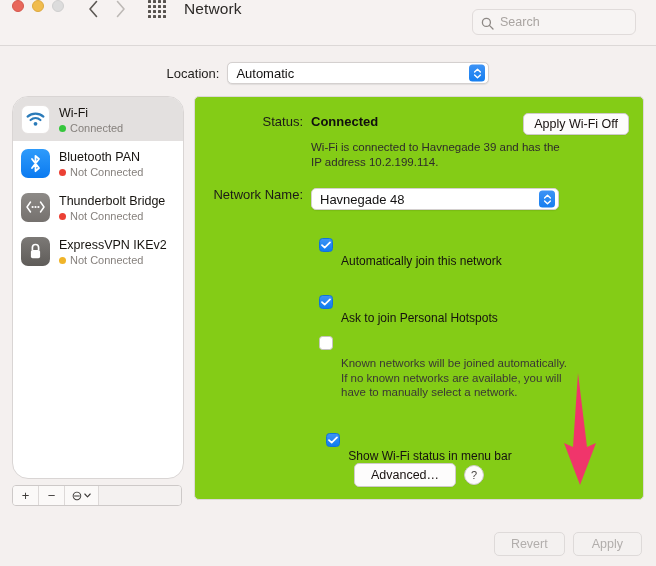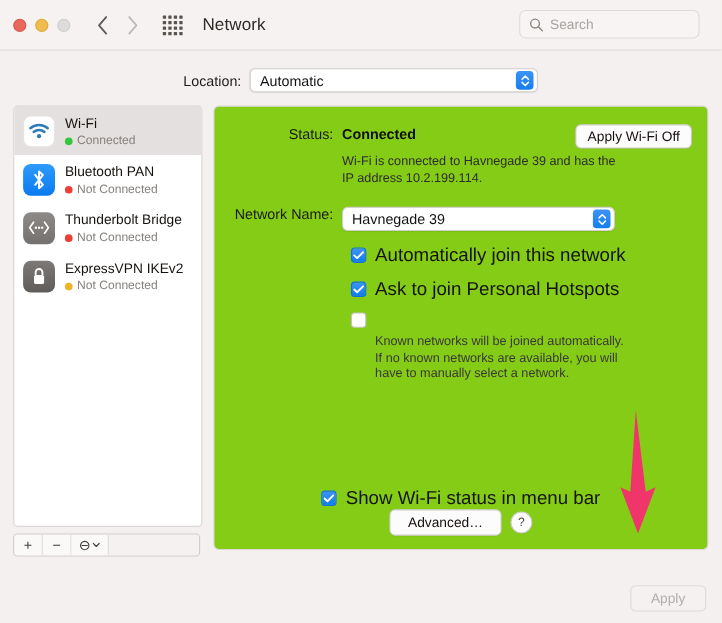--- a/index.html
+++ b/index.html
@@ -10,21 +10,21 @@
     overflow: hidden;
     -webkit-font-smoothing: antialiased;
   }
   .window { position: relative; width: 656px; height: 566px; background: #f4f0ef; }
 
   
   .titlebar {
     position: relative; height: 46px; width: 100%;
     background: #f6f2f1;
     border-bottom: 1px solid #dcd8d7;
-    display: flex; align-items: center;
+    display: flex; align-items: flex-start;
   }
   .traffic { display: flex; gap: 8px; margin-left: 12px; }
   .light { width: 12px; height: 12px; border-radius: 50%; }
   .light.red    { background: #e8685c; border: 0.5px solid #d5574d; }
   .light.yellow { background: #f0bc4e; border: 0.5px solid #dda93f; }
   .light.gray   { background: #dcdcdc; border: 0.5px solid #cfcfcf; }
 
   .navchevs { display: flex; align-items: center; gap: 16px; margin-left: 24px; }
   .chev { width: 11px; height: 18px; }
   .chev svg { display: block; }
@@ -67,21 +67,21 @@
     gap: 1px;
   }
   .stepper svg { display: block; }
 
   
   .body { display: flex; padding: 12px 12px 0 12px; gap: 10px; }
 
   
   .sidebar-wrap { width: 172px; display: flex; flex-direction: column; }
   .sidebar {
-    background: #ffffff; border: 1px solid #d9d5d4; border-radius: 4px;
+    background: #ffffff; border: 1px solid #d9d5d4; border-radius: 16px;
     height: 383px; overflow: hidden;
   }
   .sb-item {
     display: flex; align-items: center; gap: 9px;
     padding: 7px 8px; height: 44px;
   }
   .sb-item.selected { background: #e3e0df; }
   .sb-icon { width: 29px; height: 29px; border-radius: 7px; flex: none;
     display: flex; align-items: center; justify-content: center; }
   .sb-icon.wifi { background: #ffffff; border: 1px solid #e6e2e1; }
@@ -132,21 +132,21 @@
   .popup.network { width: 248px; margin-top: 2px; }
 
   .checks { margin-left: 110px; margin-top: 12px; }
   .chkrow { display: flex; align-items: center; gap: 8px; margin-bottom: 11px; }
   .chk {
     width: 14px; height: 14px; border-radius: 3.5px; flex: none;
     display: flex; align-items: center; justify-content: center;
   }
   .chk.on { background: linear-gradient(#3d93f5, #0f7cf0); border: 1px solid #0f72dc; }
   .chk.off { background: #ffffff; border: 1px solid #c6c2c1; }
-  .chklabel { font-size: 17px; color: #15120f; }
+  .chklabel { font-size: 12px; color: #15120f; margin-top: 32px; }
   .hint { font-size: 11.5px; color: #3a3734; line-height: 14.5px; max-width: 228px; margin-left: 22px; }
 
   .panel-bottom {
     position: absolute; left: 14px; right: 14px; bottom: 12px;
     display: flex; align-items: center; justify-content: space-between; flex-direction: column;
   }
   .bottom-left { display: flex; align-items: center; gap: 8px; }
   .bottom-right { display: flex; align-items: center; gap: 8px; }
   .helpbtn {
     width: 20px; height: 20px; border-radius: 50%;
@@ -333,21 +333,21 @@
             <button class="btn">Apply Wi-Fi Off</button>
           </span>
           <span class="desc" style="display:block">Wi-Fi is connected to Havnegade 39 and has the IP address 10.2.199.114.</span>
         </span>
       </div>
 
       <div class="row" style="margin-top:16px">
         <span class="rlabel">Network Name:</span>
         <span class="rvalue">
           <div class="popup network">
-            <span>Havnegade 39</span>
+            <span>Havnegade 48</span>
             <span class="stepper">
               <svg width="9" height="12" viewBox="0 0 9 12">
                   <path d="M1.6 4.6 L4.5 1.7 L7.4 4.6" fill="none" stroke="#fff" stroke-width="1.4" stroke-linecap="round" stroke-linejoin="round"></path>
                   <path d="M1.6 7.4 L4.5 10.3 L7.4 7.4" fill="none" stroke="#fff" stroke-width="1.4" stroke-linecap="round" stroke-linejoin="round"></path>
                 </svg>
             </span>
           </div>
         </span>
       </div>
 
@@ -389,20 +389,21 @@
         <div class="bottom-right">
           <button class="btn" style="padding:4px 16px">Advanced…</button>
           <span class="helpbtn">?</span>
         </div>
       </div>
 
     </div>
   </div>
 
   <div class="footer">
+    <button class="btn disabled" style="padding:4px 16px">Revert</button>
     <button class="btn disabled" style="padding:4px 18px">Apply</button>
   </div>
 
   <span class="arrow">
     <svg width="46" height="112" viewBox="0 0 46 112">
       <path d="M22 0 L31 74 L40 70 L24 112 L8 70 L17 74 Z" fill="#f0356b"></path>
     </svg>
   </span>
 
 </div>

